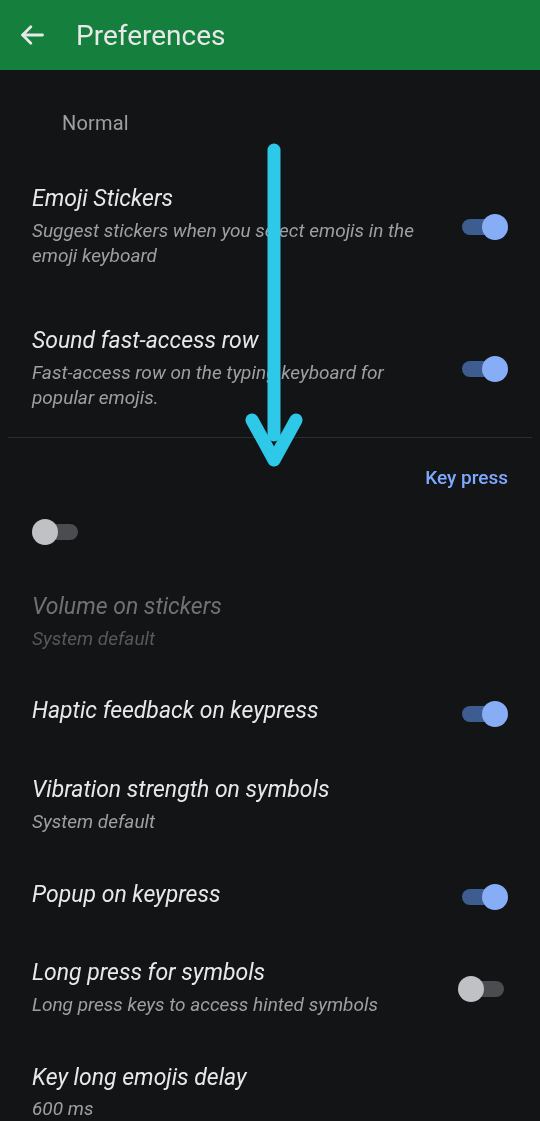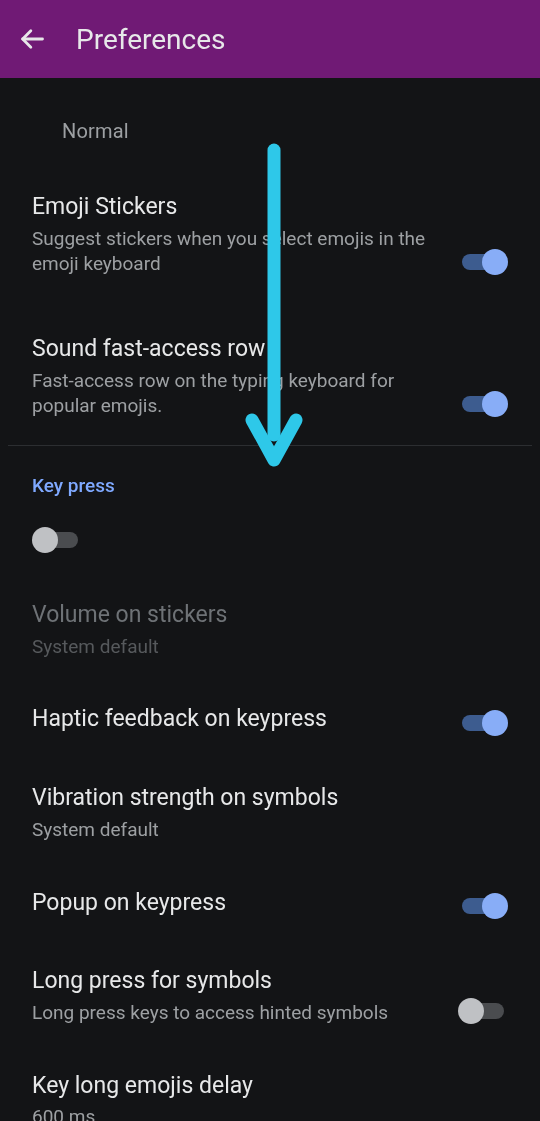--- a/index.html
+++ b/index.html
@@ -6,22 +6,22 @@
   html, body {
     width: 540px;
     height: 1121px;
     background: #131416;
     font-family: Roboto, "Segoe UI", Arial, sans-serif;
     color: #e7e8e9;
     overflow: hidden;
     position: relative;
   }
   .header {
-    height: 78px;
-    background: #701a75;
+    height: 70px;
+    background: #15803d;
     display: flex;
     align-items: center;
     padding: 0 18px;
   }
   .back-icon {
     width: 28px;
     height: 28px;
     display: inline-flex;
     align-items: center;
     justify-content: center;
@@ -40,23 +40,24 @@
   }
   .truncated-top {
     color: #9da0a3;
     font-size: 20px;
     padding: 4px 0 0 54px;
     letter-spacing: 0.2px;
   }
   .item {
     padding: 20px 24px 20px 24px;
     display: flex;
-    align-items: flex-end;
+    align-items: center;
     justify-content: space-between;
     gap: 18px;
+    font-style: italic;
   }
   .item .text {
     flex: 1;
     min-width: 0;
   }
   .item .title {
     font-size: 23px;
     color: #e7e8e9;
     line-height: 1.25;
     margin-bottom: 4px;
@@ -71,20 +72,21 @@
   .divider {
     height: 1px;
     background: #2c2e31;
     width: 100%;
   }
   .section-label {
     color: #7fa9ff;
     font-size: 19px;
     font-weight: 500;
     padding: 28px 24px 8px 24px;
+    text-align: right;
   }
   
   .toggle {
     width: 50px;
     height: 30px;
     position: relative;
     flex-shrink: 0;
   }
   .toggle .track {
     position: absolute;

